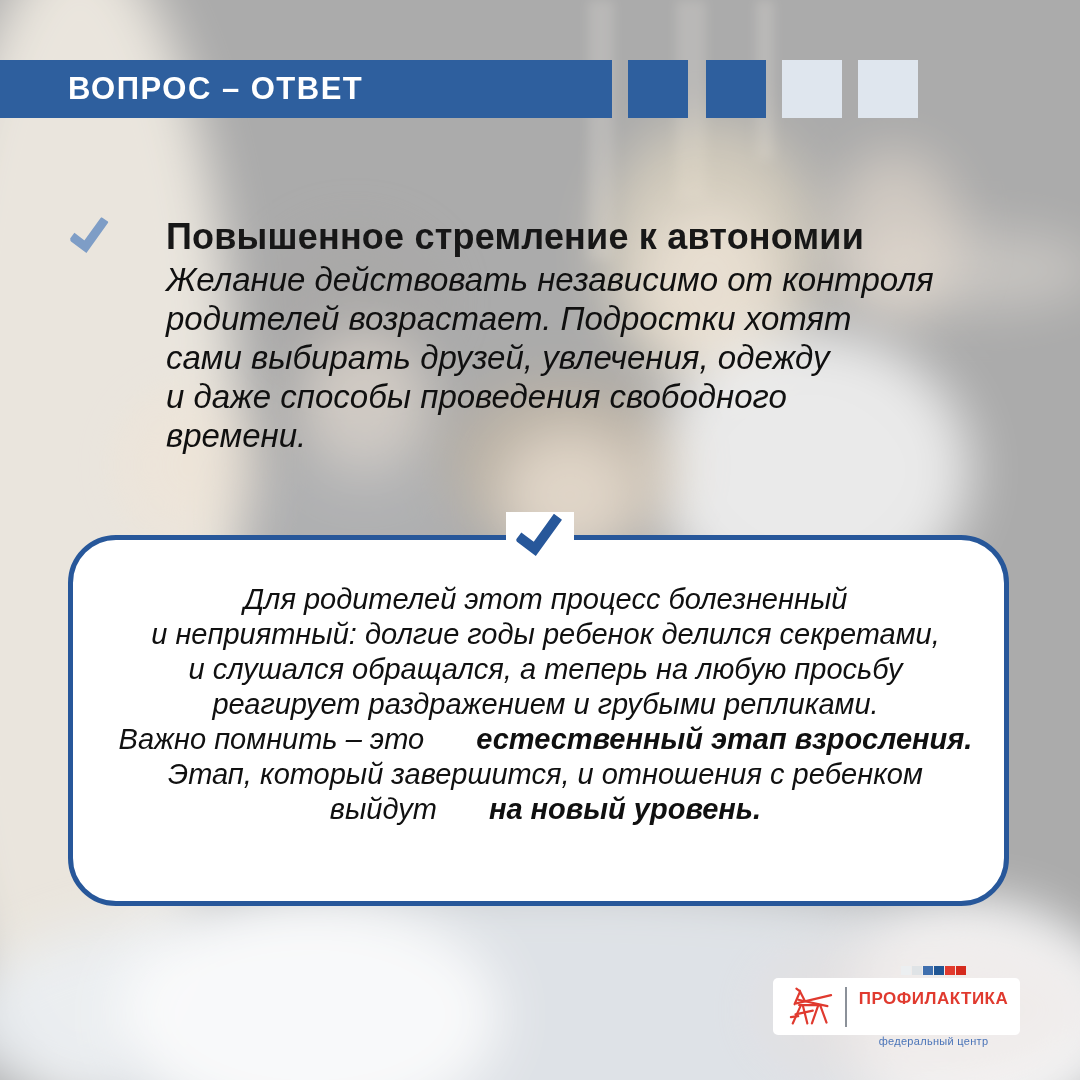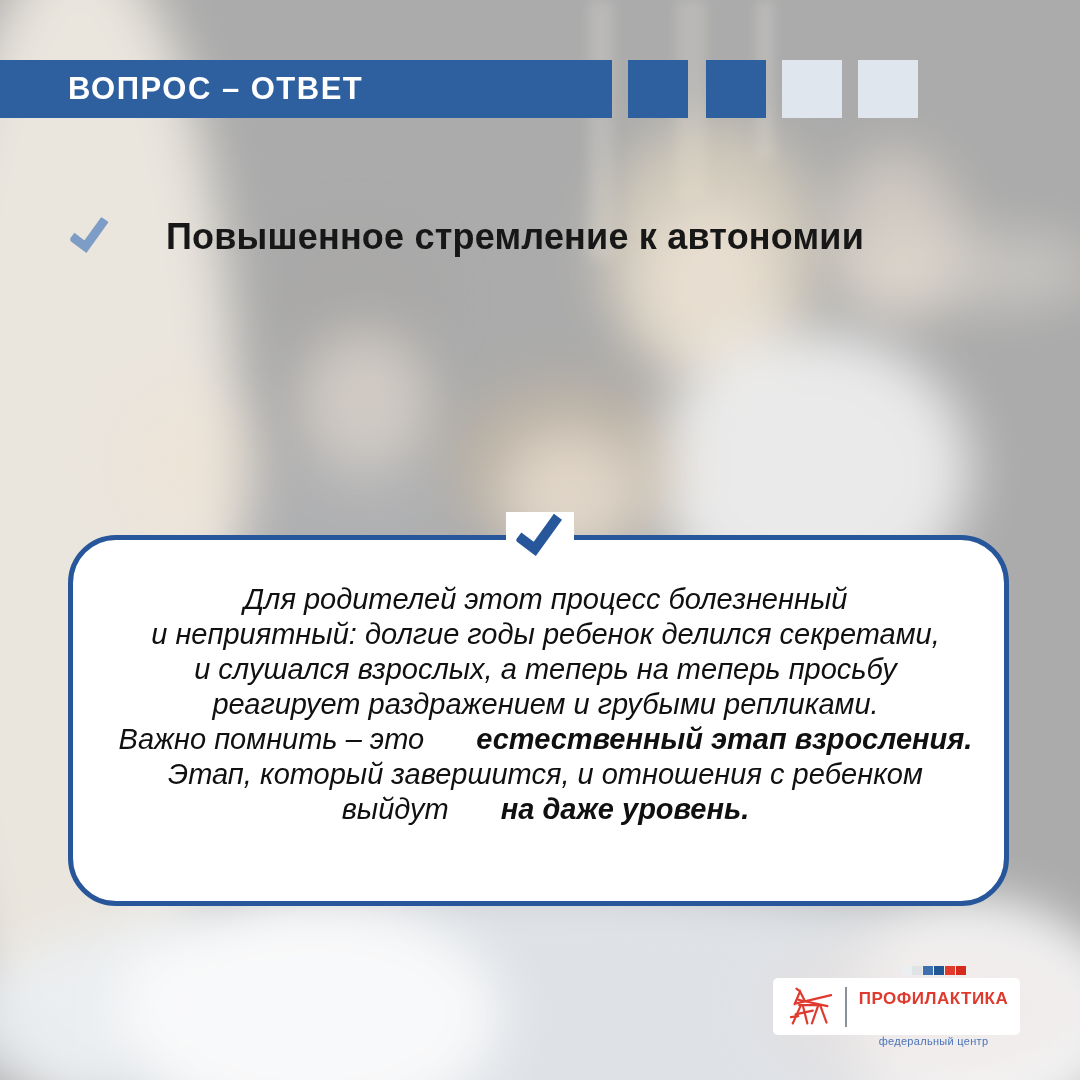--- a/index.html
+++ b/index.html
@@ -98,30 +98,37 @@
       <div class="hsq hsq-1" style="background: rgb(46, 95, 158);"></div>
       <div class="hsq hsq-2" style="background: rgb(223, 230, 238);"></div>
       <div class="hsq hsq-3" style="background: rgb(223, 230, 238);"></div>
     </div>
 
   <svg class="q-check" viewBox="0 0 40 34">
     <polyline points="5,18 14,27 34,6"></polyline>
   </svg>
   <div class="question">
     <div class="q-title">Повышенное стремление к автономии</div>
+    <div class="q-body">
+        <div>Желание действовать независимо от контроля</div>
+        <div>родителей возрастает. Подростки хотят</div>
+        <div>сами выбирать друзей, увлечения, одежду</div>
+        <div>и даже способы проведения свободного</div>
+        <div>времени.</div>
+      </div>
   </div>
 
   <div class="answer-box">
       <div class="a-line"><span>Для родителей этот процесс болезненный</span></div>
       <div class="a-line"><span>и неприятный: долгие годы ребенок делился секретами,</span></div>
-      <div class="a-line"><span>и слушался взрослых, а теперь на теперь просьбу</span></div>
+      <div class="a-line"><span>и слушался обращался, а теперь на любую просьбу</span></div>
       <div class="a-line"><span>реагирует раздражением и грубыми репликами.</span></div>
       <div class="a-line"><span>Важно помнить – это </span><span class="b">естественный этап взросления.</span></div>
       <div class="a-line"><span>Этап, который завершится, и отношения с ребенком</span></div>
-      <div class="a-line"><span>выйдут </span><span class="b">на даже уровень.</span></div>
+      <div class="a-line"><span>выйдут </span><span class="b">на новый уровень.</span></div>
     </div>
   <div class="check-tab">
     <svg class="a-check" viewBox="0 0 48 40">
       <polyline points="6,21 17,32 41,7"></polyline>
     </svg>
   </div>
 
   <div class="logo-plate">
     <svg class="logo-mark" viewBox="0 0 56 46">
       <path d="M10 20 L16 6 L21 16"></path>

